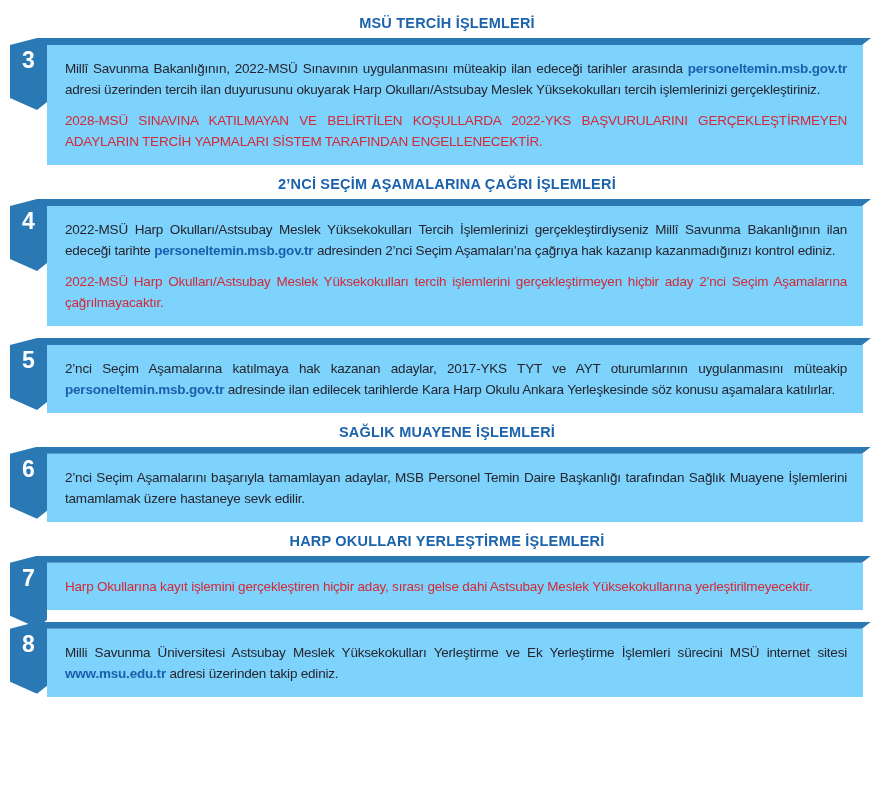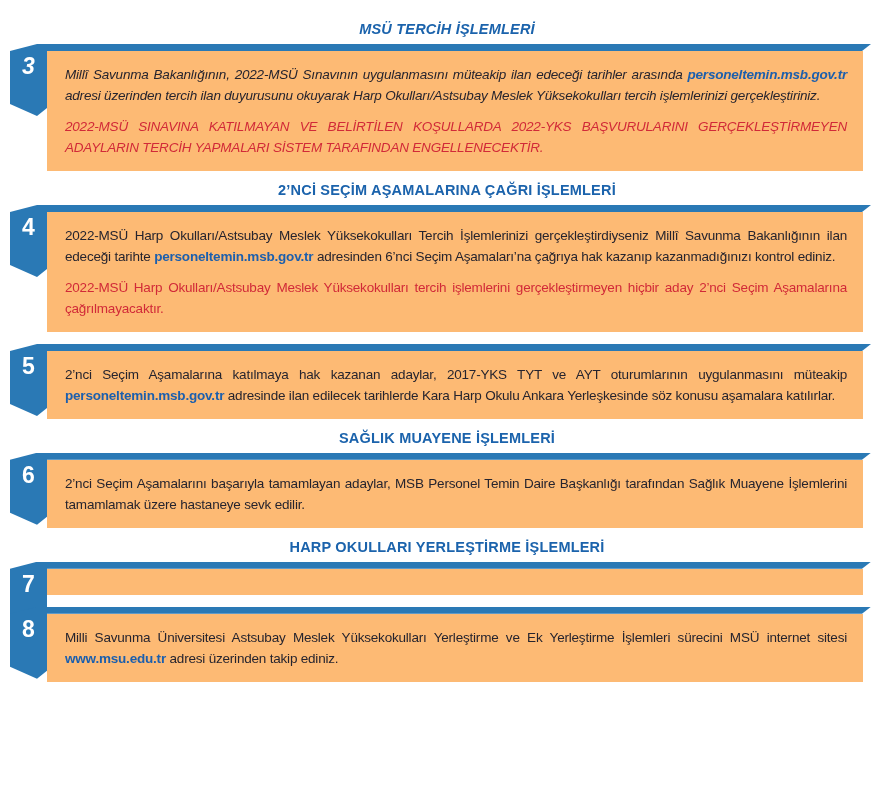--- a/index.html
+++ b/index.html
@@ -7,21 +7,21 @@
   .page {
     position: relative;
     width: 894px;
     min-height: 811px;
     background: #ffffff;
     font-family: "Liberation Sans", sans-serif;
     padding: 8px 0 14px 0;
     overflow: hidden;
   }
   section.step { margin-top: 12px; }
-  section.step:first-of-type { margin-top: 14px; font-style: italic; }
+  section.step:first-of-type { margin-top: 8px; }
 
   h2.title {
     color: #1b63ac;
     font-size: 14.5px;
     font-weight: bold;
     text-align: center;
     letter-spacing: 0.2px;
     margin-bottom: 6px;
     line-height: 1.1;
   }
@@ -57,21 +57,21 @@
     padding-top: 11px;
   }
   .tab .num {
     color: #ffffff;
     font-size: 23px;
     font-weight: bold;
     line-height: 1;
   }
 
   .panel {
-    background: #fdba74;
+    background: #7dd3fc;
     padding: 13px 16px 13px 18px;
     color: #26242e;
     font-size: 13.5px;
     line-height: 21px;
     letter-spacing: -0.2px;
     text-align: justify;
   }
   .panel p { margin: 0; }
   .panel p + p { margin-top: 10px; }
   .seg-plain { color: #26242e; }
@@ -85,34 +85,34 @@
   <main id="steps">
   <section class="step">
     <h2 class="title">MSÜ TERCİH İŞLEMLERİ</h2>
     <div class="panel-area">
       <div class="bar"></div>
       <div class="tab">
         <span class="num">3</span>
       </div>
       <div class="panel">
             <p><span class="seg-plain">Millî Savunma Bakanlığının, 2022-MSÜ Sınavının uygulanmasını müteakip ilan edeceği tarihler arasında </span><span class="seg-link">personeltemin.msb.gov.tr</span><span class="seg-plain"> adresi üzerinden tercih ilan duyurusunu okuyarak Harp Okulları/Astsubay Meslek Yüksekokulları tercih işlemlerinizi gerçekleştiriniz.</span></p>
-            <p><span class="seg-red">2022-MSÜ SINAVINA KATILMAYAN VE BELİRTİLEN KOŞULLARDA 2022-YKS BAŞVURULARINI GERÇEKLEŞTİRMEYEN ADAYLARIN TERCİH YAPMALARI SİSTEM TARAFINDAN ENGELLENECEKTİR.</span></p>
+            <p><span class="seg-red">2028-MSÜ SINAVINA KATILMAYAN VE BELİRTİLEN KOŞULLARDA 2022-YKS BAŞVURULARINI GERÇEKLEŞTİRMEYEN ADAYLARIN TERCİH YAPMALARI SİSTEM TARAFINDAN ENGELLENECEKTİR.</span></p>
           </div>
     </div>
   </section>
 
   <section class="step">
     <h2 class="title">2’NCİ SEÇİM AŞAMALARINA ÇAĞRI İŞLEMLERİ</h2>
     <div class="panel-area">
       <div class="bar"></div>
       <div class="tab">
         <span class="num">4</span>
       </div>
       <div class="panel">
-            <p><span class="seg-plain">2022-MSÜ Harp Okulları/Astsubay Meslek Yüksekokulları Tercih İşlemlerinizi gerçekleştirdiyseniz Millî Savunma Bakanlığının ilan edeceği tarihte </span><span class="seg-link">personeltemin.msb.gov.tr</span><span class="seg-plain"> adresinden 6’nci Seçim Aşamaları’na çağrıya hak kazanıp kazanmadığınızı kontrol ediniz.</span></p>
+            <p><span class="seg-plain">2022-MSÜ Harp Okulları/Astsubay Meslek Yüksekokulları Tercih İşlemlerinizi gerçekleştirdiyseniz Millî Savunma Bakanlığının ilan edeceği tarihte </span><span class="seg-link">personeltemin.msb.gov.tr</span><span class="seg-plain"> adresinden 2’nci Seçim Aşamaları’na çağrıya hak kazanıp kazanmadığınızı kontrol ediniz.</span></p>
             <p><span class="seg-red">2022-MSÜ Harp Okulları/Astsubay Meslek Yüksekokulları tercih işlemlerini gerçekleştirmeyen hiçbir aday 2’nci Seçim Aşamalarına çağrılmayacaktır.</span></p>
           </div>
     </div>
   </section>
 
   <section class="step">
     <div class="panel-area">
       <div class="bar"></div>
       <div class="tab">
         <span class="num">5</span>
@@ -137,20 +137,21 @@
   </section>
 
   <section class="step">
     <h2 class="title">HARP OKULLARI YERLEŞTİRME İŞLEMLERİ</h2>
     <div class="panel-area">
       <div class="bar"></div>
       <div class="tab">
         <span class="num">7</span>
       </div>
       <div class="panel">
+            <p><span class="seg-red">Harp Okullarına kayıt işlemini gerçekleştiren hiçbir aday, sırası gelse dahi Astsubay Meslek Yüksekokullarına yerleştirilmeyecektir.</span></p>
           </div>
     </div>
   </section>
 
   <section class="step">
     <div class="panel-area">
       <div class="bar"></div>
       <div class="tab">
         <span class="num">8</span>
       </div>

